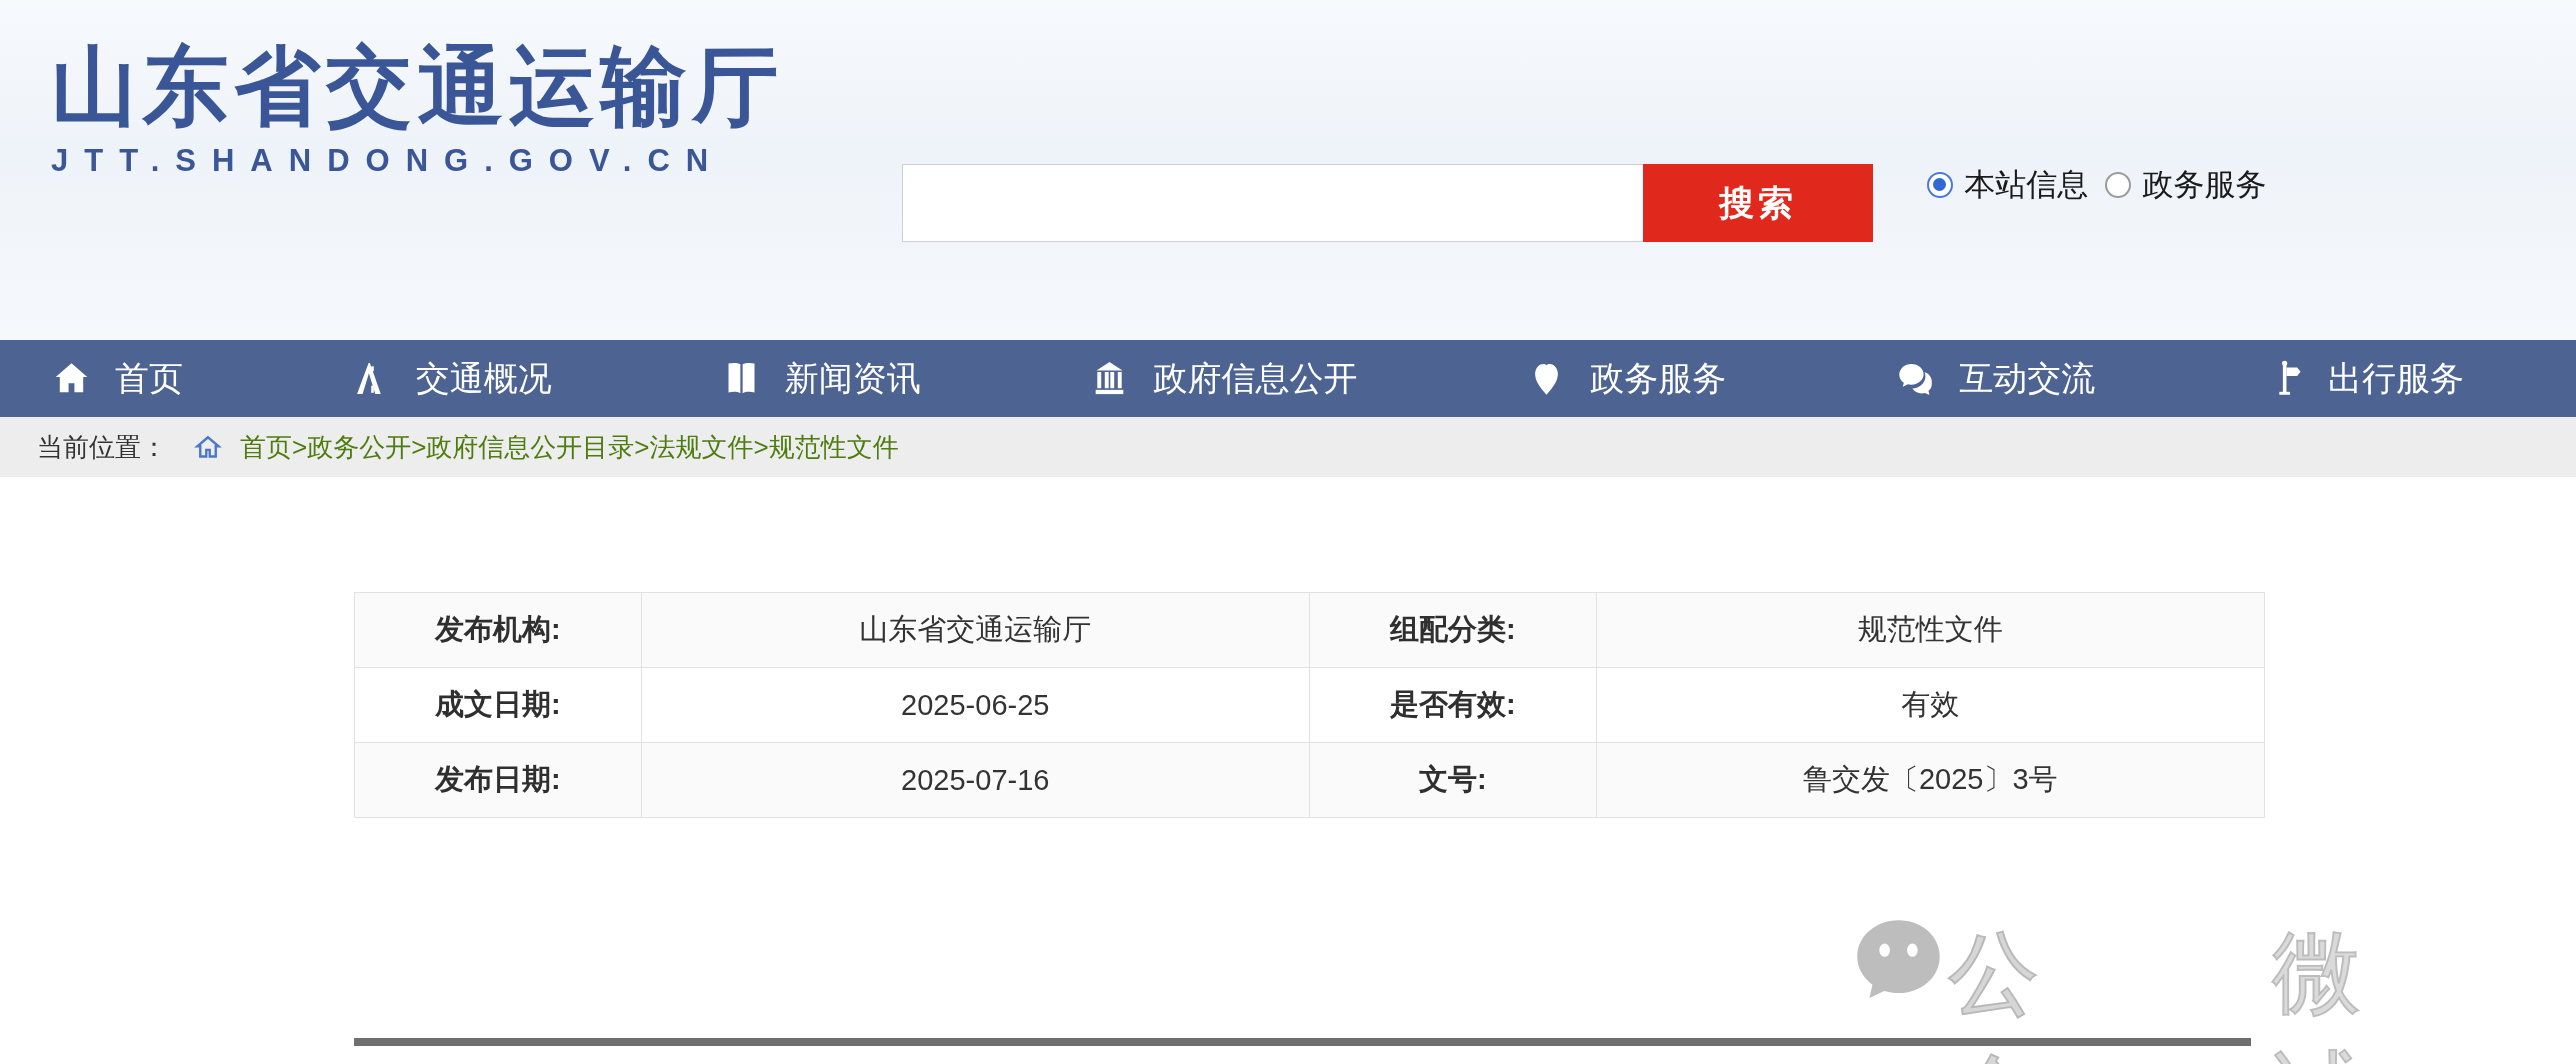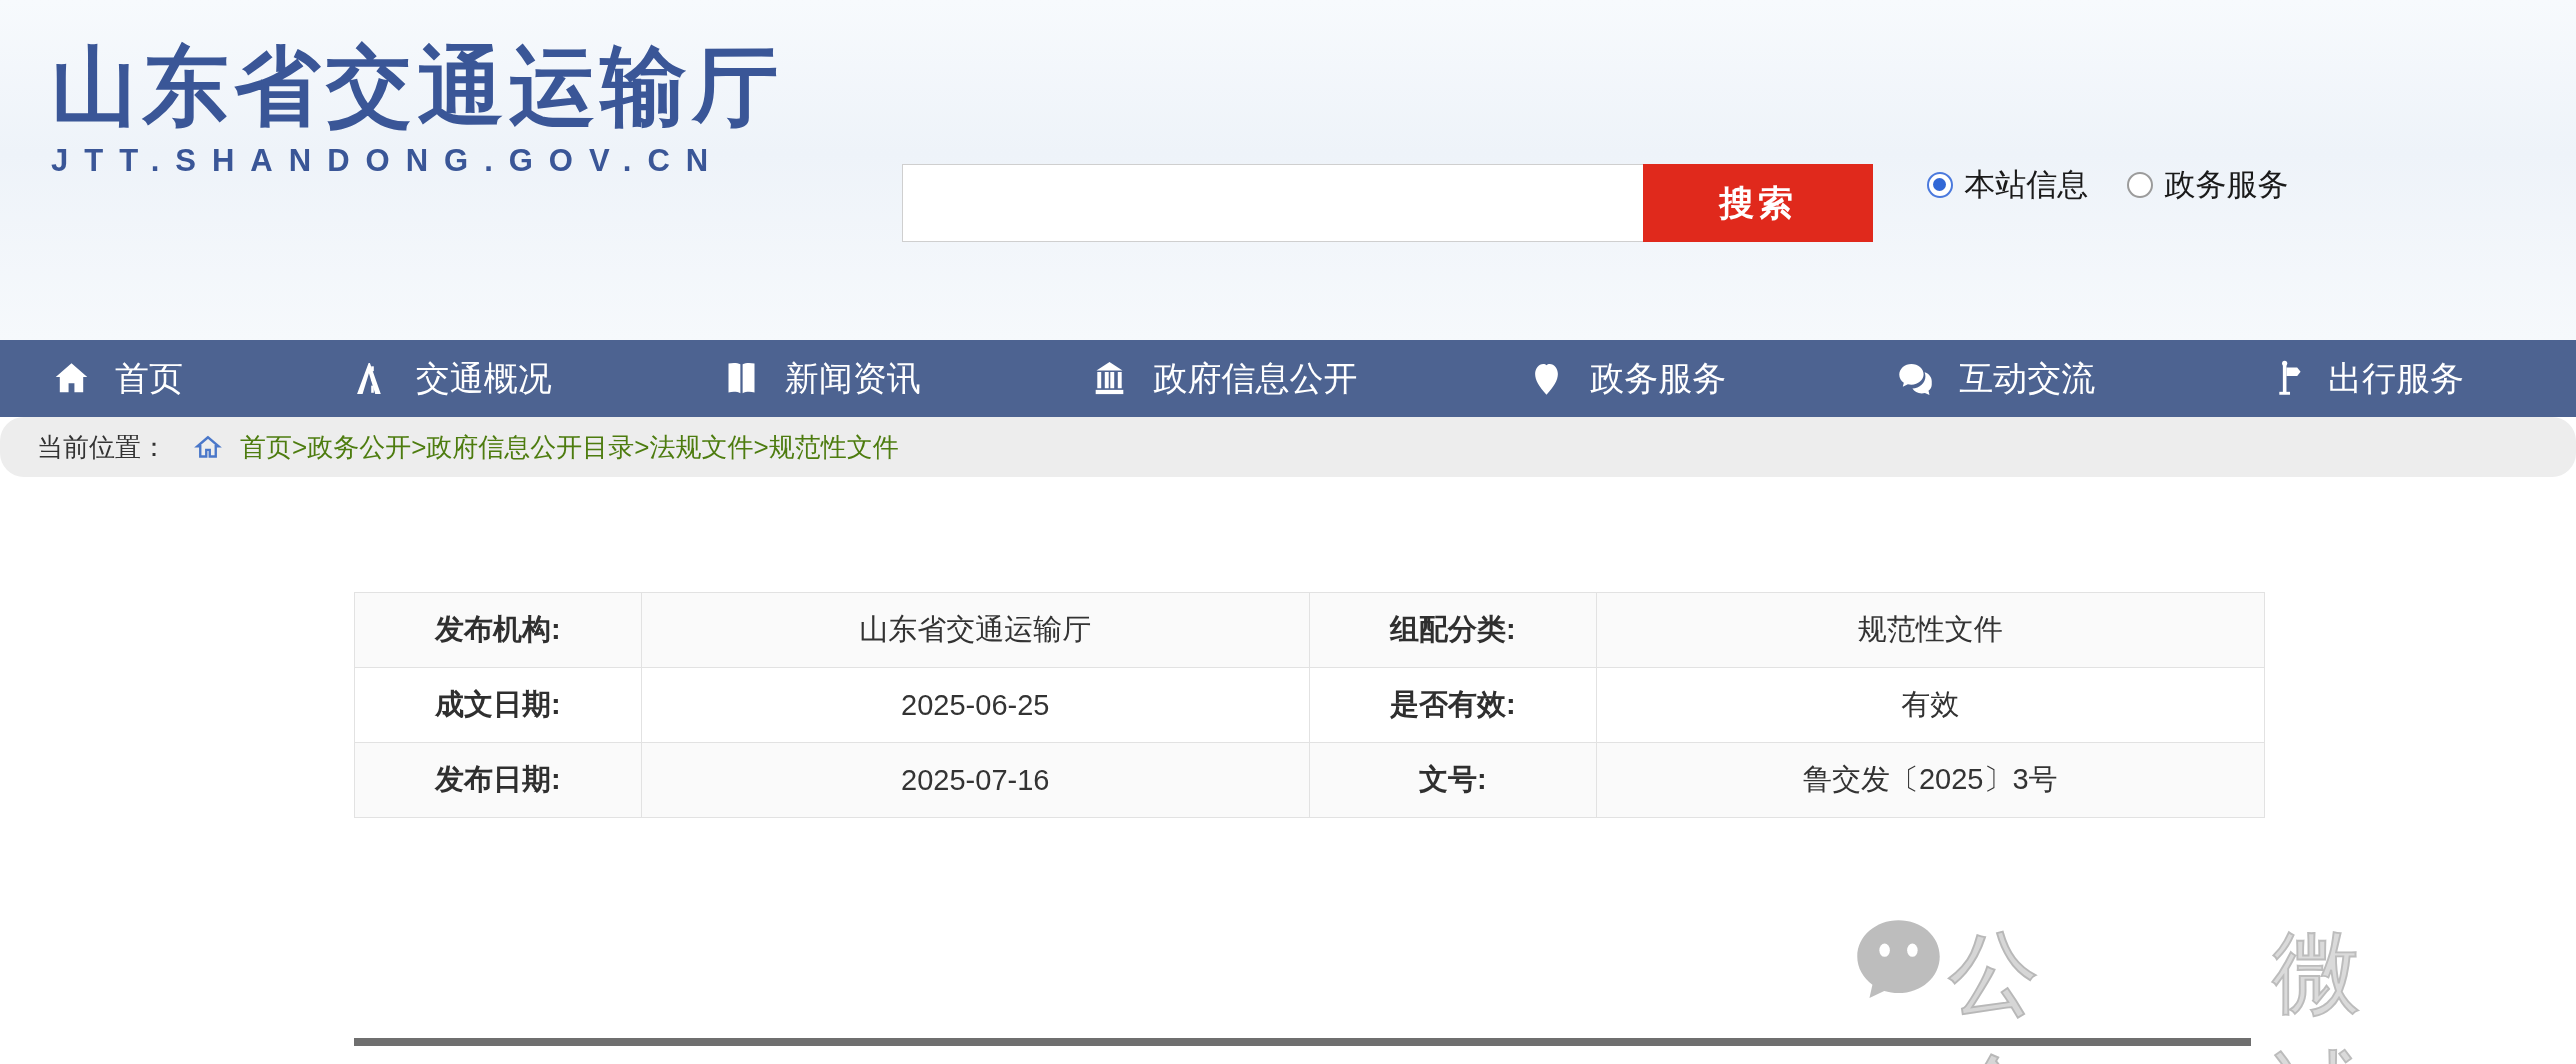--- a/index.html
+++ b/index.html
@@ -57,21 +57,21 @@
     width: 230px;
     height: 78px;
     background: #e0291c;
     color: #ffffff;
     font-size: 35px;
     font-weight: 700;
     border: none;
     cursor: pointer;
     letter-spacing: 3.7px;
   }
-  .search-scopes { display: flex; align-items: center; margin-left: 54px; gap: 39px; }
+  .search-scopes { display: flex; align-items: center; margin-left: 54px; gap: 17px; }
   .radio-option { display: flex; align-items: center; gap: 11.2px; cursor: pointer; }
   .radio-circle {
     width: 26px; height: 26px; border-radius: 50%;
     background: #ffffff; border: 2.8px solid #9b9b9b;
     position: relative; flex: 0 0 auto;
   }
   .radio-option.selected .radio-circle { border-color: #4a79dd; }
   .radio-option.selected .radio-circle::after {
     content: ""; position: absolute; left: 3.7px; top: 3.7px;
     width: 13px; height: 13px; border-radius: 50%;
@@ -104,21 +104,20 @@
   
   .breadcrumb-bar {
     width: 100%;
     height: 60px;
     background: #ededed;
     display: flex;
     align-items: center;
     padding-left: 37px;
     font-size: 26px;
     color: #333333;
-    border-radius: 24px;
   }
   .breadcrumb-bar .crumb-home-icon { width: 30px; height: 30px; margin: 0 17px 0 26px; }
   .crumb-path { color: #4d7c0f; }
 
   
   .content { position: relative; width: 100%; height: 587px; background: #ffffff; }
 
   .meta-table {
     position: absolute;
     left: 354px;

